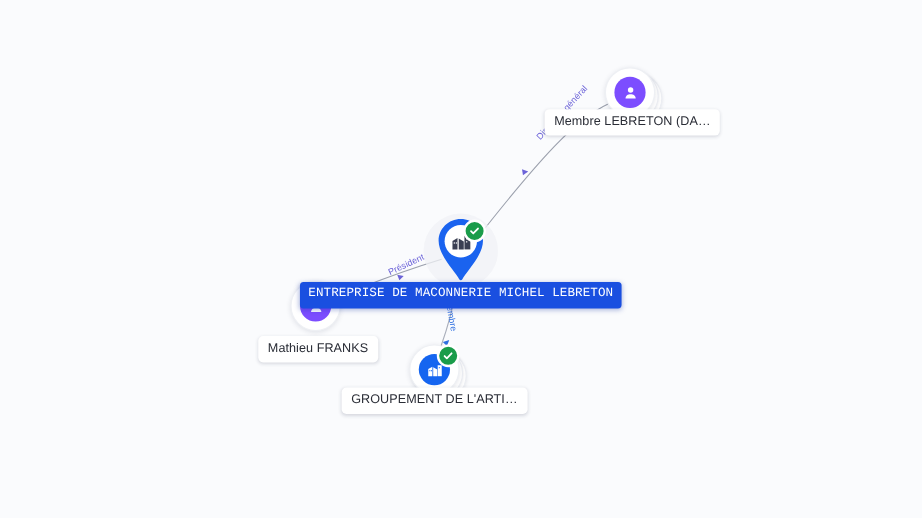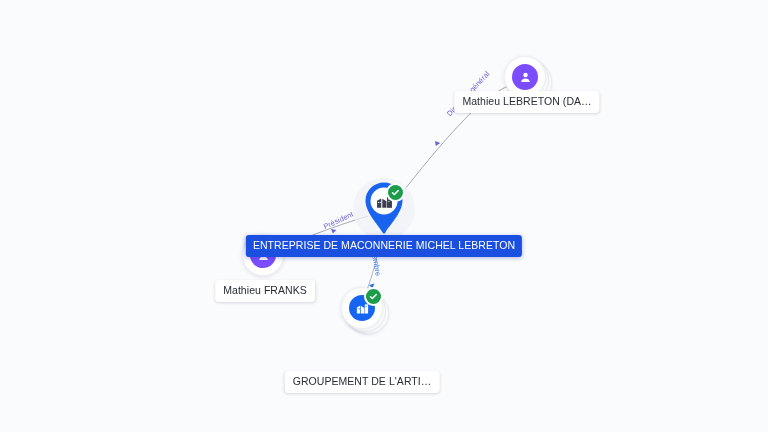--- a/index.html
+++ b/index.html
@@ -208,21 +208,21 @@
       <div class="disc">
         <div class="avatar person">
           <svg width="15" height="15" viewBox="0 0 24 24" fill="#ffffff">
             <circle cx="12" cy="8" r="3.6"></circle>
             <path d="M5.2 19.2c0-3.6 3.1-5.6 6.8-5.6s6.8 2 6.8 5.6z"></path>
           </svg>
         </div>
       </div>
     </div>
   </div>
-  <div class="label-pill" style="left:527px; top:91px;">Mathieu LEBRETON (DA…</div>
+  <div class="label-pill" style="left:527px; top:91px;">Membre LEBRETON (DA…</div>
 
   <div class="node" style="left:265px; top:257px;">
     <div class="node-stack">
       <div class="disc">
         <div class="avatar person">
           <svg width="15" height="15" viewBox="0 0 24 24" fill="#ffffff">
             <circle cx="12" cy="8" r="3.6"></circle>
             <path d="M5.2 19.2c0-3.6 3.1-5.6 6.8-5.6s6.8 2 6.8 5.6z"></path>
           </svg>
         </div>
@@ -247,21 +247,21 @@
           </svg>
         </div>
         <div class="badge-check">
           <svg width="9" height="9" viewBox="0 0 24 24" fill="none" stroke="#ffffff" stroke-width="4" stroke-linecap="round" stroke-linejoin="round">
             <path d="M4 12.5l5 5 10.5-11"></path>
           </svg>
         </div>
       </div>
     </div>
   </div>
-  <div class="label-pill" style="left:362px; top:323px;margin-top:48px;">GROUPEMENT DE L'ARTI…</div>
+  <div class="label-pill" style="left:362px; top:323px;">GROUPEMENT DE L'ARTI…</div>
 
   <div class="node-focus" style="left:384px; top:209px;">
     <div class="halo"></div>
     <div class="pin-wrap" style="transform: translate(-50%,-50%); position:relative; left:23px; top:28px;">
       <svg class="pin-svg" width="46" height="56" viewBox="0 0 46 56">
         <path d="M23 1.5c-10.2 0-18.5 8.1-18.5 18.1 0 12.6 14.6 26.5 17.2 32.2
                  0.5 1.1 2.1 1.1 2.6 0C27 45.9 41.5 32.2 41.5 19.6 41.5 9.6 33.2 1.5 23 1.5z" fill="#1a63ef"></path>
         <circle cx="23" cy="20" r="13.5" fill="#ffffff"></circle>
       </svg>
       <div class="pin-icon" style="left:11px; top:8px;">
@@ -275,15 +275,15 @@
           <rect x="16.9" y="11.4" width="1.3" height="1.3" fill="#ffffff"></rect>
         </svg>
       </div>
       <div class="pin-badge" style="right:2px; top:2px;">
         <svg width="9" height="9" viewBox="0 0 24 24" fill="none" stroke="#ffffff" stroke-width="4" stroke-linecap="round" stroke-linejoin="round">
           <path d="M4 12.5l5 5 10.5-11"></path>
         </svg>
       </div>
     </div>
   </div>
-  <div class="label-pill selected" style="left:384px; top:235px;">ENTREPRISE DE MACONNERIE MICHEL LEBRETON</div>
+  <div class="label-pill selected" style="left:384px; top:235px;font-family:Liberation Mono, monospace;">ENTREPRISE DE MACONNERIE MICHEL LEBRETON</div>
 
 </div>
 
 </body></html>

